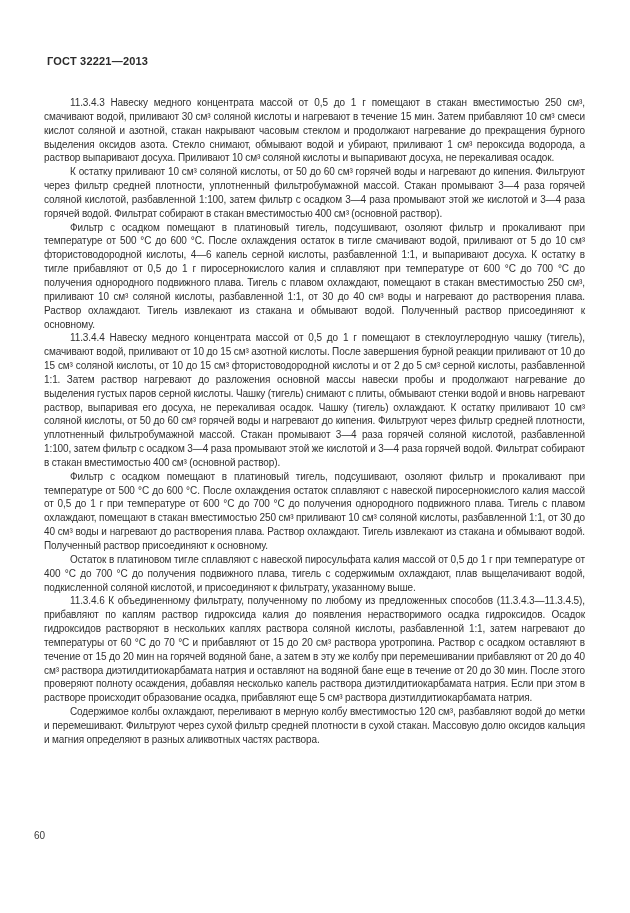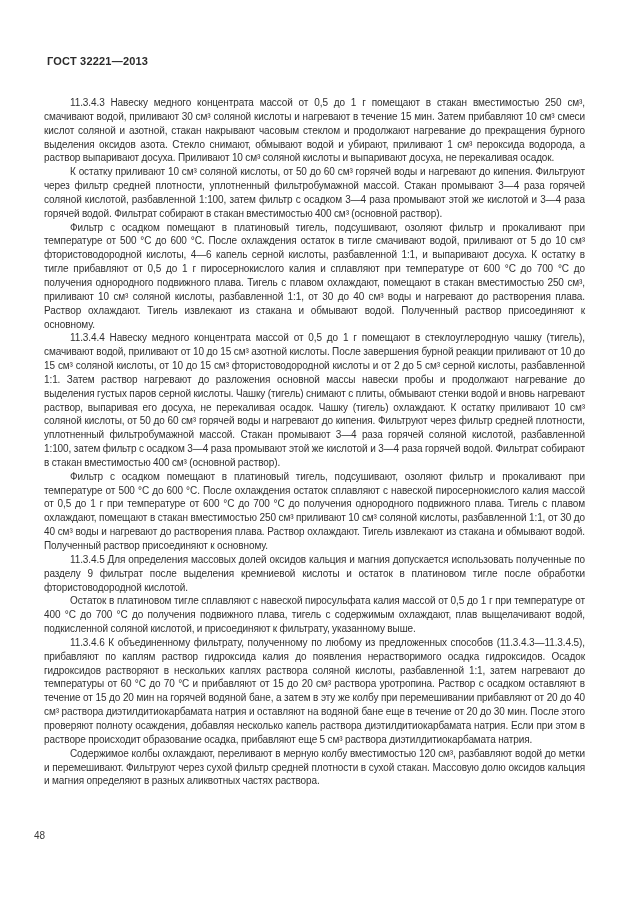--- a/index.html
+++ b/index.html
@@ -55,20 +55,19 @@
 
 <div class="page">
   <div class="doc-header">ГОСТ 32221—2013</div>
 
   <div class="body-text">
     <p class="para">11.3.4.3 Навеску медного концентрата массой от 0,5 до 1 г помещают в стакан вместимостью 250 см³, смачивают водой, приливают 30 см³ соляной кислоты и нагревают в течение 15 мин. Затем прибавляют 10 см³ смеси кислот соляной и азотной, стакан накрывают часовым стеклом и продолжают нагревание до прекращения бурного выделения оксидов азота. Стекло снимают, обмывают водой и убирают, приливают 1 см³ пероксида водорода, а раствор выпаривают досуха. Приливают 10 см³ соляной кислоты и выпаривают досуха, не перекаливая осадок.</p>
     <p class="para">К остатку приливают 10 см³ соляной кислоты, от 50 до 60 см³ горячей воды и нагревают до кипения. Фильтруют через фильтр средней плотности, уплотненный фильтробумажной массой. Стакан промывают 3—4 раза горячей соляной кислотой, разбавленной 1:100, затем фильтр с осадком 3—4 раза промывают этой же кислотой и 3—4 раза горячей водой. Фильтрат собирают в стакан вместимостью 400 см³ (основной раствор).</p>
     <p class="para">Фильтр с осадком помещают в платиновый тигель, подсушивают, озоляют фильтр и прокаливают при температуре от 500 °С до 600 °С. После охлаждения остаток в тигле смачивают водой, приливают от 5 до 10 см³ фтористоводородной кислоты, 4—6 капель серной кислоты, разбавленной 1:1, и выпаривают досуха. К остатку в тигле прибавляют от 0,5 до 1 г пиросернокислого калия и сплавляют при температуре от 600 °С до 700 °С до получения однородного подвижного плава. Тигель с плавом охлаждают, помещают в стакан вместимостью 250 см³, приливают 10 см³ соляной кислоты, разбавленной 1:1, от 30 до 40 см³ воды и нагревают до растворения плава. Раствор охлаждают. Тигель извлекают из стакана и обмывают водой. Полученный раствор присоединяют к основному.</p>
     <p class="para">11.3.4.4 Навеску медного концентрата массой от 0,5 до 1 г помещают в стеклоуглеродную чашку (тигель), смачивают водой, приливают от 10 до 15 см³ азотной кислоты. После завершения бурной реакции приливают от 10 до 15 см³ соляной кислоты, от 10 до 15 см³ фтористоводородной кислоты и от 2 до 5 см³ серной кислоты, разбавленной 1:1. Затем раствор нагревают до разложения основной массы навески пробы и продолжают нагревание до выделения густых паров серной кислоты. Чашку (тигель) снимают с плиты, обмывают стенки водой и вновь нагревают раствор, выпаривая его досуха, не перекаливая осадок. Чашку (тигель) охлаждают. К остатку приливают 10 см³ соляной кислоты, от 50 до 60 см³ горячей воды и нагревают до кипения. Фильтруют через фильтр средней плотности, уплотненный фильтробумажной массой. Стакан промывают 3—4 раза горячей соляной кислотой, разбавленной 1:100, затем фильтр с осадком 3—4 раза промывают этой же кислотой и 3—4 раза горячей водой. Фильтрат собирают в стакан вместимостью 400 см³ (основной раствор).</p>
     <p class="para">Фильтр с осадком помещают в платиновый тигель, подсушивают, озоляют фильтр и прокаливают при температуре от 500 °С до 600 °С. После охлаждения остаток сплавляют с навеской пиросернокислого калия массой от 0,5 до 1 г при температуре от 600 °С до 700 °С до получения однородного подвижного плава. Тигель с плавом охлаждают, помещают в стакан вместимостью 250 см³ приливают 10 см³ соляной кислоты, разбавленной 1:1, от 30 до 40 см³ воды и нагревают до растворения плава. Раствор охлаждают. Тигель извлекают из стакана и обмывают водой. Полученный раствор присоединяют к основному.</p>
-    <p class="para">11.3.4.5 Для определения массовых долей оксидов кальция и магния допускается использовать полученные по разделу 9 фильтрат после выделения кремниевой кислоты и остаток в платиновом тигле после обработки фтористоводородной кислотой.</p>
     <p class="para">Остаток в платиновом тигле сплавляют с навеской пиросульфата калия массой от 0,5 до 1 г при температуре от 400 °С до 700 °С до получения подвижного плава, тигель с содержимым охлаждают, плав выщелачивают водой, подкисленной соляной кислотой, и присоединяют к фильтрату, указанному выше.</p>
     <p class="para">11.3.4.6 К объединенному фильтрату, полученному по любому из предложенных способов (11.3.4.3—11.3.4.5), прибавляют по каплям раствор гидроксида калия до появления нерастворимого осадка гидроксидов. Осадок гидроксидов растворяют в нескольких каплях раствора соляной кислоты, разбавленной 1:1, затем нагревают до температуры от 60 °С до 70 °С и прибавляют от 15 до 20 см³ раствора уротропина. Раствор с осадком оставляют в течение от 15 до 20 мин на горячей водяной бане, а затем в эту же колбу при перемешивании прибавляют от 20 до 40 см³ раствора диэтилдитиокарбамата натрия и оставляют на водяной бане еще в течение от 20 до 30 мин. После этого проверяют полноту осаждения, добавляя несколько капель раствора диэтилдитиокарбамата натрия. Если при этом в растворе происходит образование осадка, прибавляют еще 5 см³ раствора диэтилдитиокарбамата натрия.</p>
     <p class="para">Содержимое колбы охлаждают, переливают в мерную колбу вместимостью 120 см³, разбавляют водой до метки и перемешивают. Фильтруют через сухой фильтр средней плотности в сухой стакан. Массовую долю оксидов кальция и магния определяют в разных аликвотных частях раствора.</p>
   </div>
 
-  <div class="page-number">48</div>
+  <div class="page-number">60</div>
 </div>
 
 </body></html>

